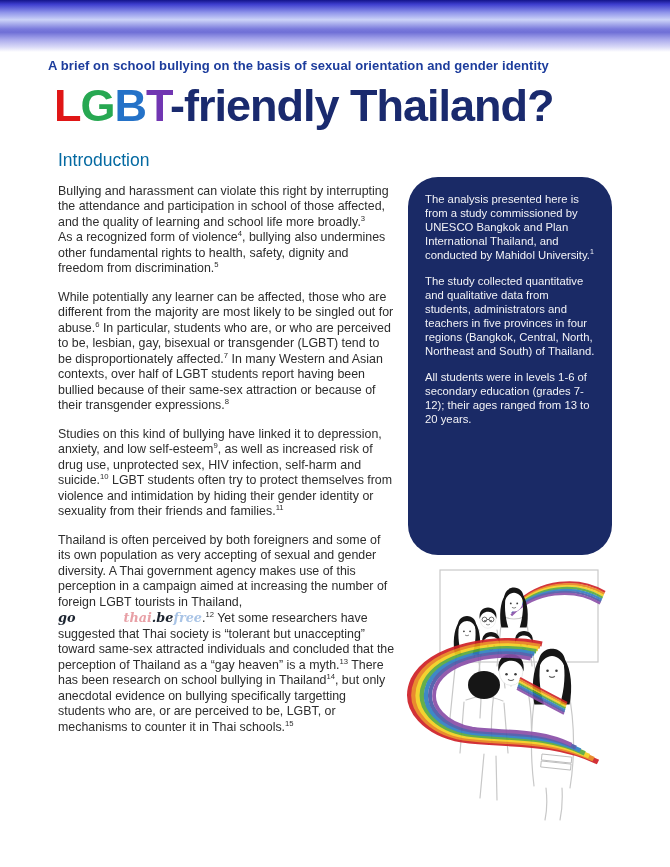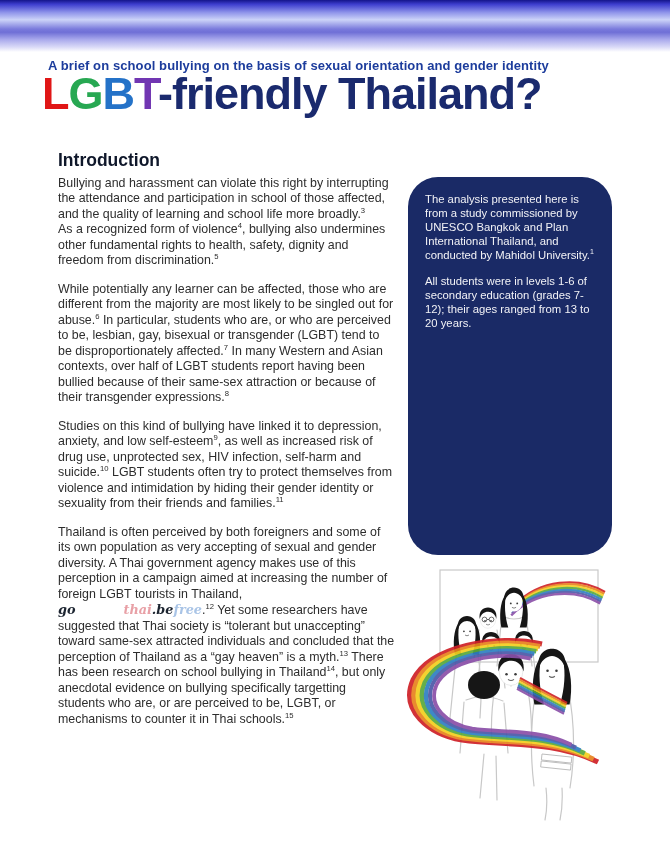--- a/index.html
+++ b/index.html
@@ -12,29 +12,29 @@
     position:absolute;left:0;top:0;width:670px;height:52px;
     background:linear-gradient(180deg,
       #15158a 0%, #3c3ccd 8%, #8f94ea 24%, #ccd3f8 38%,
       #7a7adc 56%, #6f6fd6 62%, #a9a9ec 76%, #d8d8f7 90%, #ffffff 100%);
   }
   .kicker{
     position:absolute;left:48px;top:58px;width:560px;
     font-size:13px;font-weight:bold;color:#1c3c9c;letter-spacing:.1px;
   }
   h1.title{
-    position:absolute;left:42px;top:68px;margin:0;
+    position:absolute;left:42px;top:68px;margin:12px;
     font-size:45px;font-weight:700;letter-spacing:-1px;color:#1a2a6e;line-height:1.15;
   }
   .main{
     position:absolute;left:58px;top:150px;width:338px;
     font-size:12.4px;line-height:1.25;color:#2d2d2d;
   }
   .main h2{
-    margin:0 0 4px 0;font-size:17.5px;font-weight:700;color:#0f172a;
+    margin:0 0 12px 0;font-size:17.5px;font-weight:400;color:#0369a1;
   }
   .para{margin:0 0 13px 0;white-space:pre-line;}
   sup{font-size:.62em;line-height:0;vertical-align:super;}
   .bold-navy{color:#1c3c9c;font-weight:bold;}
   .camp{font-family:"DejaVu Serif", serif;font-style:italic;font-weight:bold;font-size:12.8px;}
   .camp-dark{color:#1c2430;}
   .camp-pink{color:#e8a0a6;margin-left:48px;}
   .camp-blue{color:#a9c4e6;}
   .sidebar{
     position:absolute;left:408px;top:177px;width:204px;min-height:378px;
@@ -61,20 +61,21 @@
     <h2>Introduction</h2>
     <p class="para">Bullying and harassment can violate this right by interrupting the attendance and participation in school of those affected, and the quality of learning and school life more broadly.<sup>3</sup>
 As a recognized form of violence<sup>4</sup>, bullying also undermines other fundamental rights to health, safety, dignity and freedom from discrimination.<sup>5</sup></p>
     <p class="para">While potentially any learner can be affected, those who are different from the majority are most likely to be singled out for abuse.<sup>6</sup> In particular, students who are, or who are perceived to be, lesbian, gay, bisexual or transgender (LGBT) tend to be disproportionately affected.<sup>7</sup> In many Western and Asian contexts, over half of LGBT students report having been bullied because of their same-sex attraction or because of their transgender expressions.<sup>8</sup></p>
     <p class="para">Studies on this kind of bullying have linked it to depression, anxiety, and low self-esteem<sup>9</sup>, as well as increased risk of drug use, unprotected sex, HIV infection, self-harm and suicide.<sup>10</sup> LGBT students often try to protect themselves from violence and intimidation by hiding their gender identity or sexuality from their friends and families.<sup>11</sup></p>
     <p class="para"><span>Thailand is often perceived by both foreigners and some of its own population as very accepting of sexual and gender diversity. A Thai government agency makes use of this perception in a campaign aimed at increasing the number of foreign LGBT tourists in Thailand, </span><span class="camp camp-dark">go</span><span class="camp camp-pink">thai</span><span class="camp camp-dark">.be</span><span class="camp camp-blue">free</span><span>.<sup>12</sup> Yet some researchers have suggested that Thai society is “tolerant but unaccepting” toward same-sex attracted individuals and concluded that the perception of Thailand as a “gay heaven” is a myth.<sup>13</sup> There has been research on school bullying in Thailand<sup>14</sup>, but only anecdotal evidence on bullying specifically targetting students who are, or are perceived to be, LGBT, or mechanisms to counter it in Thai schools.<sup>15</sup></span></p>
   </div>
 
   <aside class="sidebar">
     <p>The analysis presented here is from a study commissioned by UNESCO Bangkok and Plan International Thailand, and conducted by Mahidol University.<sup>1</sup></p>
+    <p>The study collected quantitative and qualitative data from students, administrators and teachers in five provinces in four regions (Bangkok, Central, North, Northeast and South) of Thailand.</p>
     <p>All students were in levels 1-6 of secondary education (grades 7-12); their ages ranged from 13 to 20 years.</p>
   </aside>
 
   <svg class="illo" width="270" height="285" viewBox="0 0 270 285" xmlns="http://www.w3.org/2000/svg">
     <defs>
       <g id="p-short">
         <ellipse cx="0" cy="1.5" rx="7.8" ry="8.8" fill="#ffffff" stroke="#e3e3e3" stroke-width="0.5"></ellipse>
         <path d="M-8.3,1 C-9.5,-7 -5,-10.5 0,-10.5 C5,-10.5 9.5,-7 8.3,1 C7.5,-3.5 4,-6 0.5,-6.2 C-3.5,-6.4 -7,-4 -8.3,1 Z" fill="#161616"></path>
         <circle cx="-3" cy="2.8" r="0.85" fill="#3a3a3a"></circle>
         <circle cx="3" cy="2.8" r="0.85" fill="#3a3a3a"></circle>

